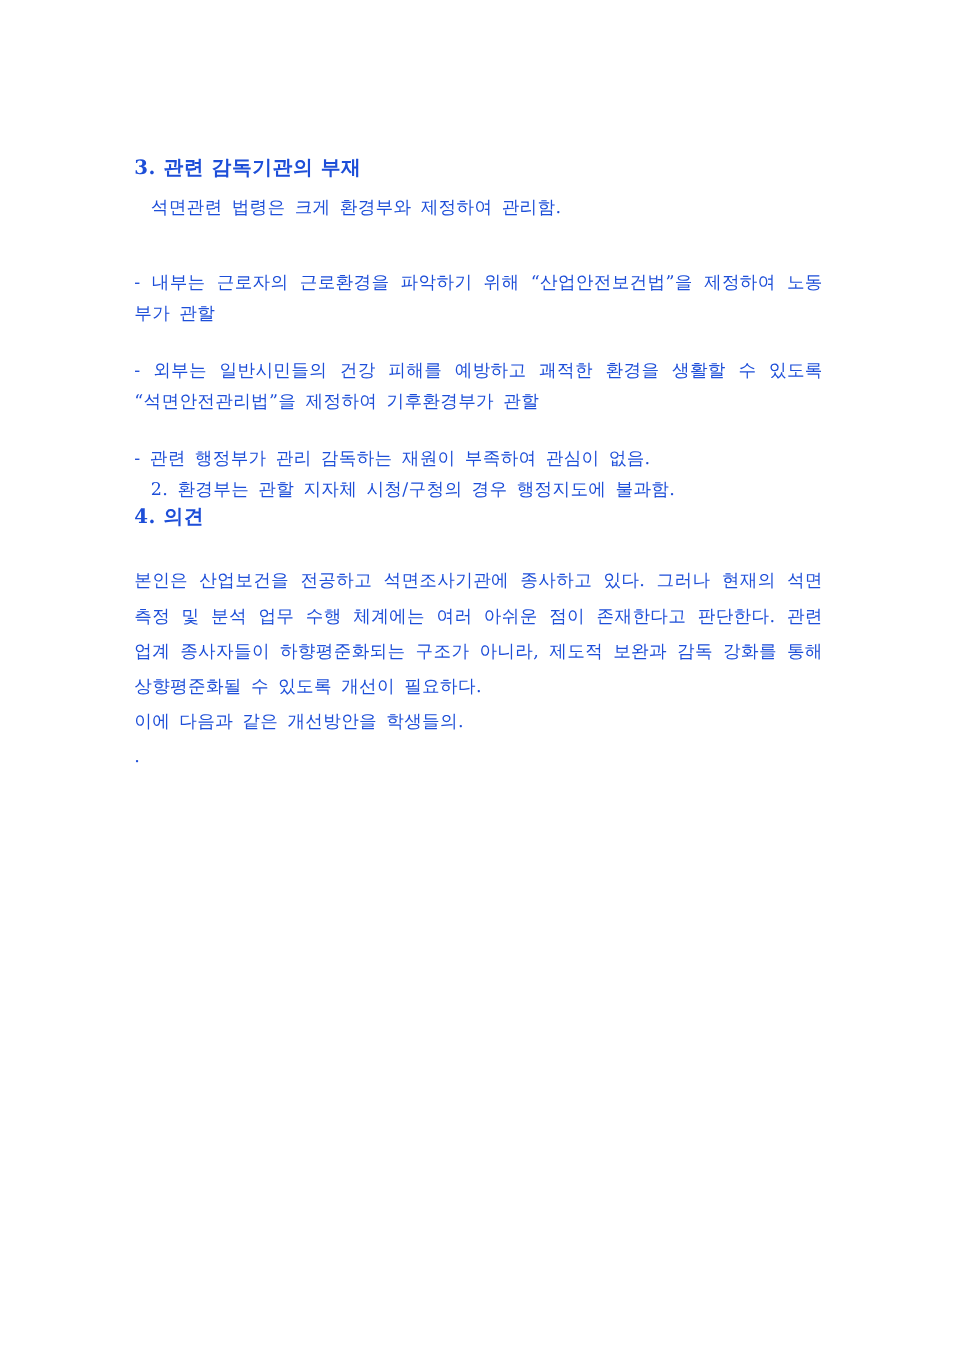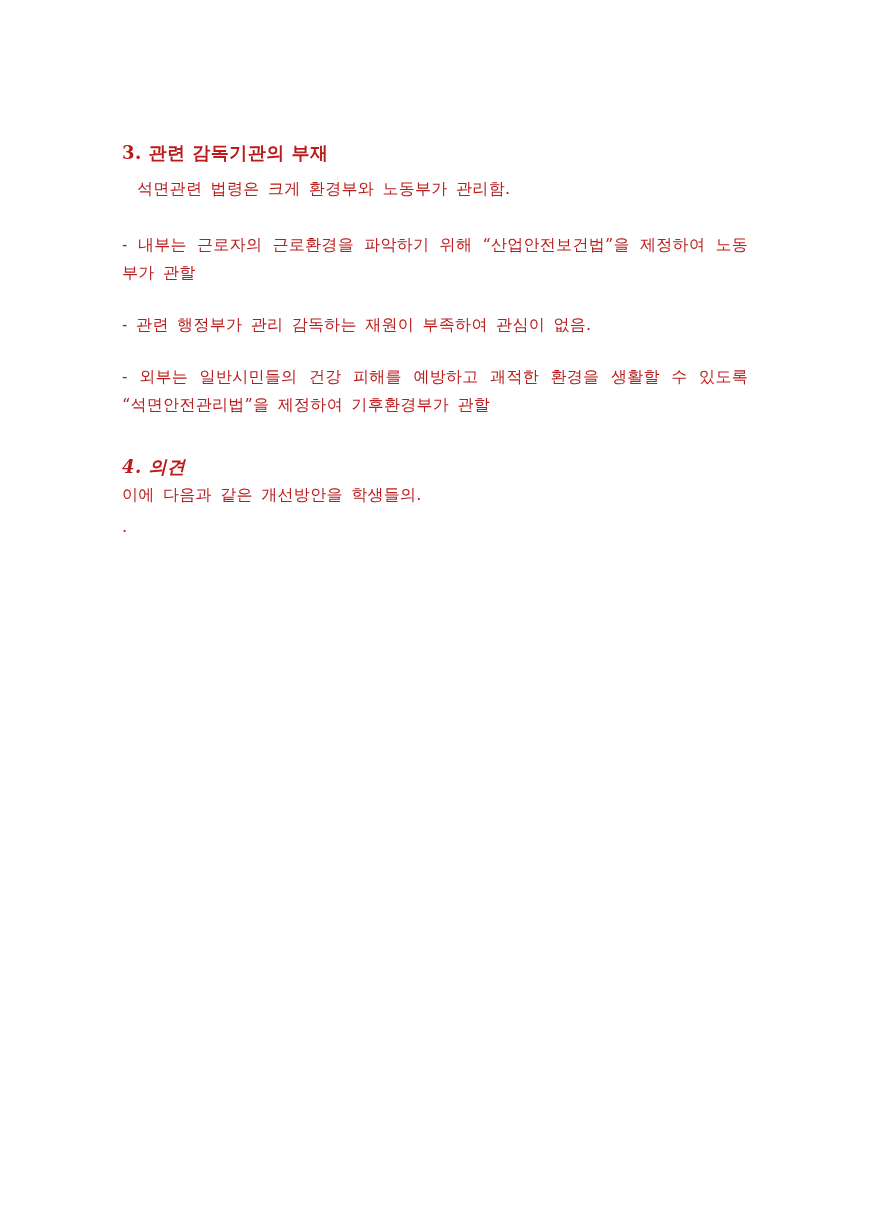--- a/index.html
+++ b/index.html
@@ -7,21 +7,21 @@
     padding: 0;
     background: #ffffff;
   }
   .page {
     position: relative;
     width: 870px;
     height: 1009px;
     background: #ffffff;
     overflow: hidden;
     font-family: "DejaVu Serif", "Liberation Serif", serif;
-    color: #b91c1c;
+    color: #1d4ed8;
   }
   .content {
     position: absolute;
     left: 122px;
     top: 141px;
     width: 626px;
   }
   .heading {
     font-size: 18px;
     font-weight: bold;
@@ -37,56 +37,56 @@
     text-align: justify;
   }
   .intro {
     margin-top: 10px;
     line-height: 28px;
     text-indent: 15px;
   }
   .bullet {
     line-height: 28px;
   }
-  .mt36 { margin-top: 28px; }
+  .mt36 { margin-top: 40px; }
   .mt24 { margin-top: 24px; }
   .subitem {
     line-height: 27px;
     text-indent: 15px;
   }
   .h4 {
-    margin-top: 36px;
-    font-style: italic;
   }
   .body-para {
     line-height: 32px;
   }
   .first-body { margin-top: 30px; }
   .indent-sm { text-indent: 12px; }
 </style>
 </head>
 <body>
 
 <div class="page">
   <div class="content">
 
     <h1 class="heading">3. 관련 감독기관의 부재</h1>
 
-    <p class="intro">석면관련 법령은 크게 환경부와 노동부가 관리함.</p>
+    <p class="intro">석면관련 법령은 크게 환경부와 제정하여 관리함.</p>
 
     <p class="bullet mt36">- 내부는 근로자의 근로환경을 파악하기 위해 “산업안전보건법”을 제정하여 노동부가 관할</p>
 
+    <p class="bullet mt24">- 외부는 일반시민들의 건강 피해를 예방하고 괘적한 환경을 생활할 수 있도록 “석면안전관리법”을 제정하여 기후환경부가 관할</p>
+
     <p class="bullet mt24">- 관련 행정부가 관리 감독하는 재원이 부족하여 관심이 없음.</p>
 
-    <p class="bullet mt24">- 외부는 일반시민들의 건강 피해를 예방하고 괘적한 환경을 생활할 수 있도록 “석면안전관리법”을 제정하여 기후환경부가 관할</p>
 
-
+    <p class="subitem">2. 환경부는 관할 지자체 시청/구청의 경우 행정지도에 불과함.</p>
 
     <h1 class="heading h4">4. 의견</h1>
 
+    <p class="body-para first-body">본인은 산업보건을 전공하고 석면조사기관에 종사하고 있다. 그러나 현재의 석면 측정 및 분석 업무 수행 체계에는 여러 아쉬운 점이 존재한다고 판단한다. 관련 업계 종사자들이 하향평준화되는 구조가 아니라, 제도적 보완과 감독 강화를 통해 상향평준화될 수 있도록 개선이 필요하다.</p>
 
 
     <p class="body-para">이에 다음과 같은 개선방안을 학생들의.</p>
 
     <p class="body-para">.</p>
 
 
   </div>
 </div>
 

